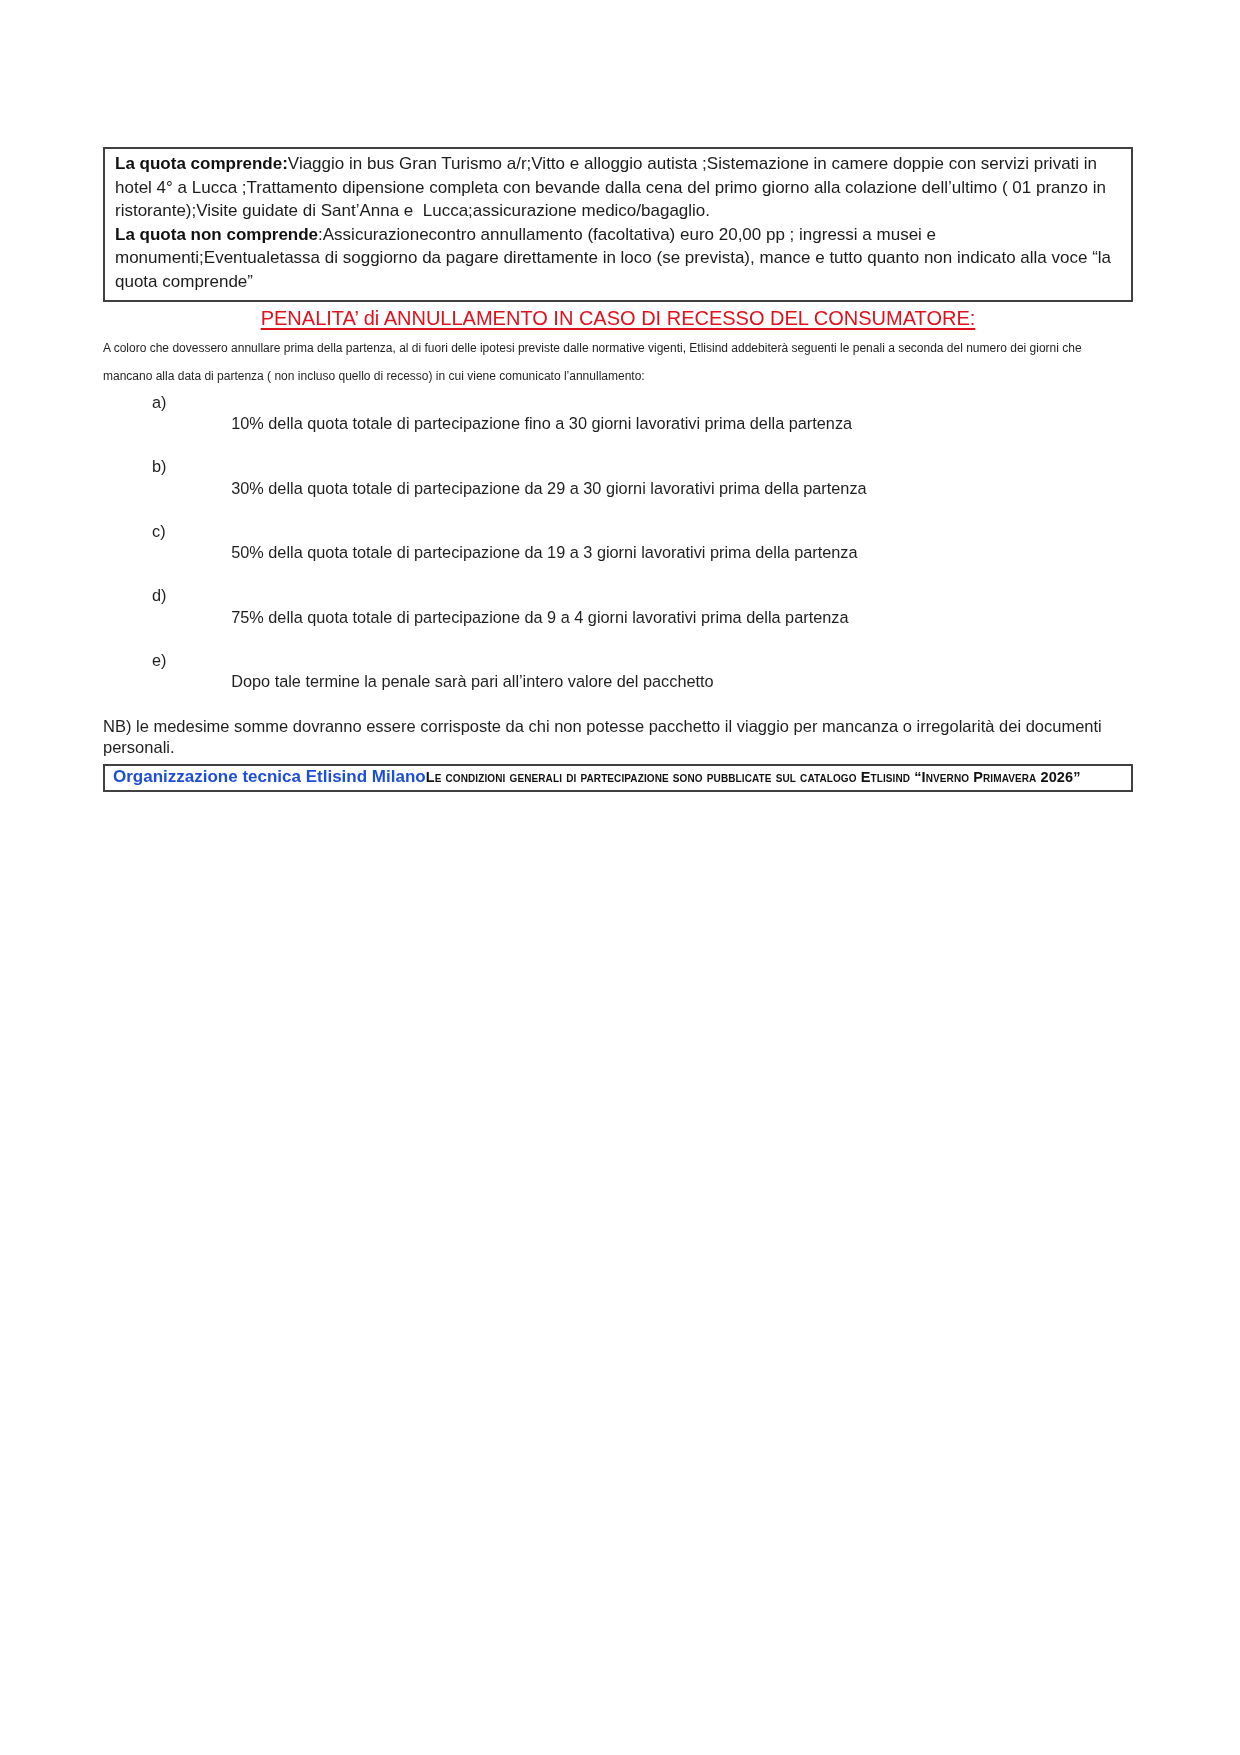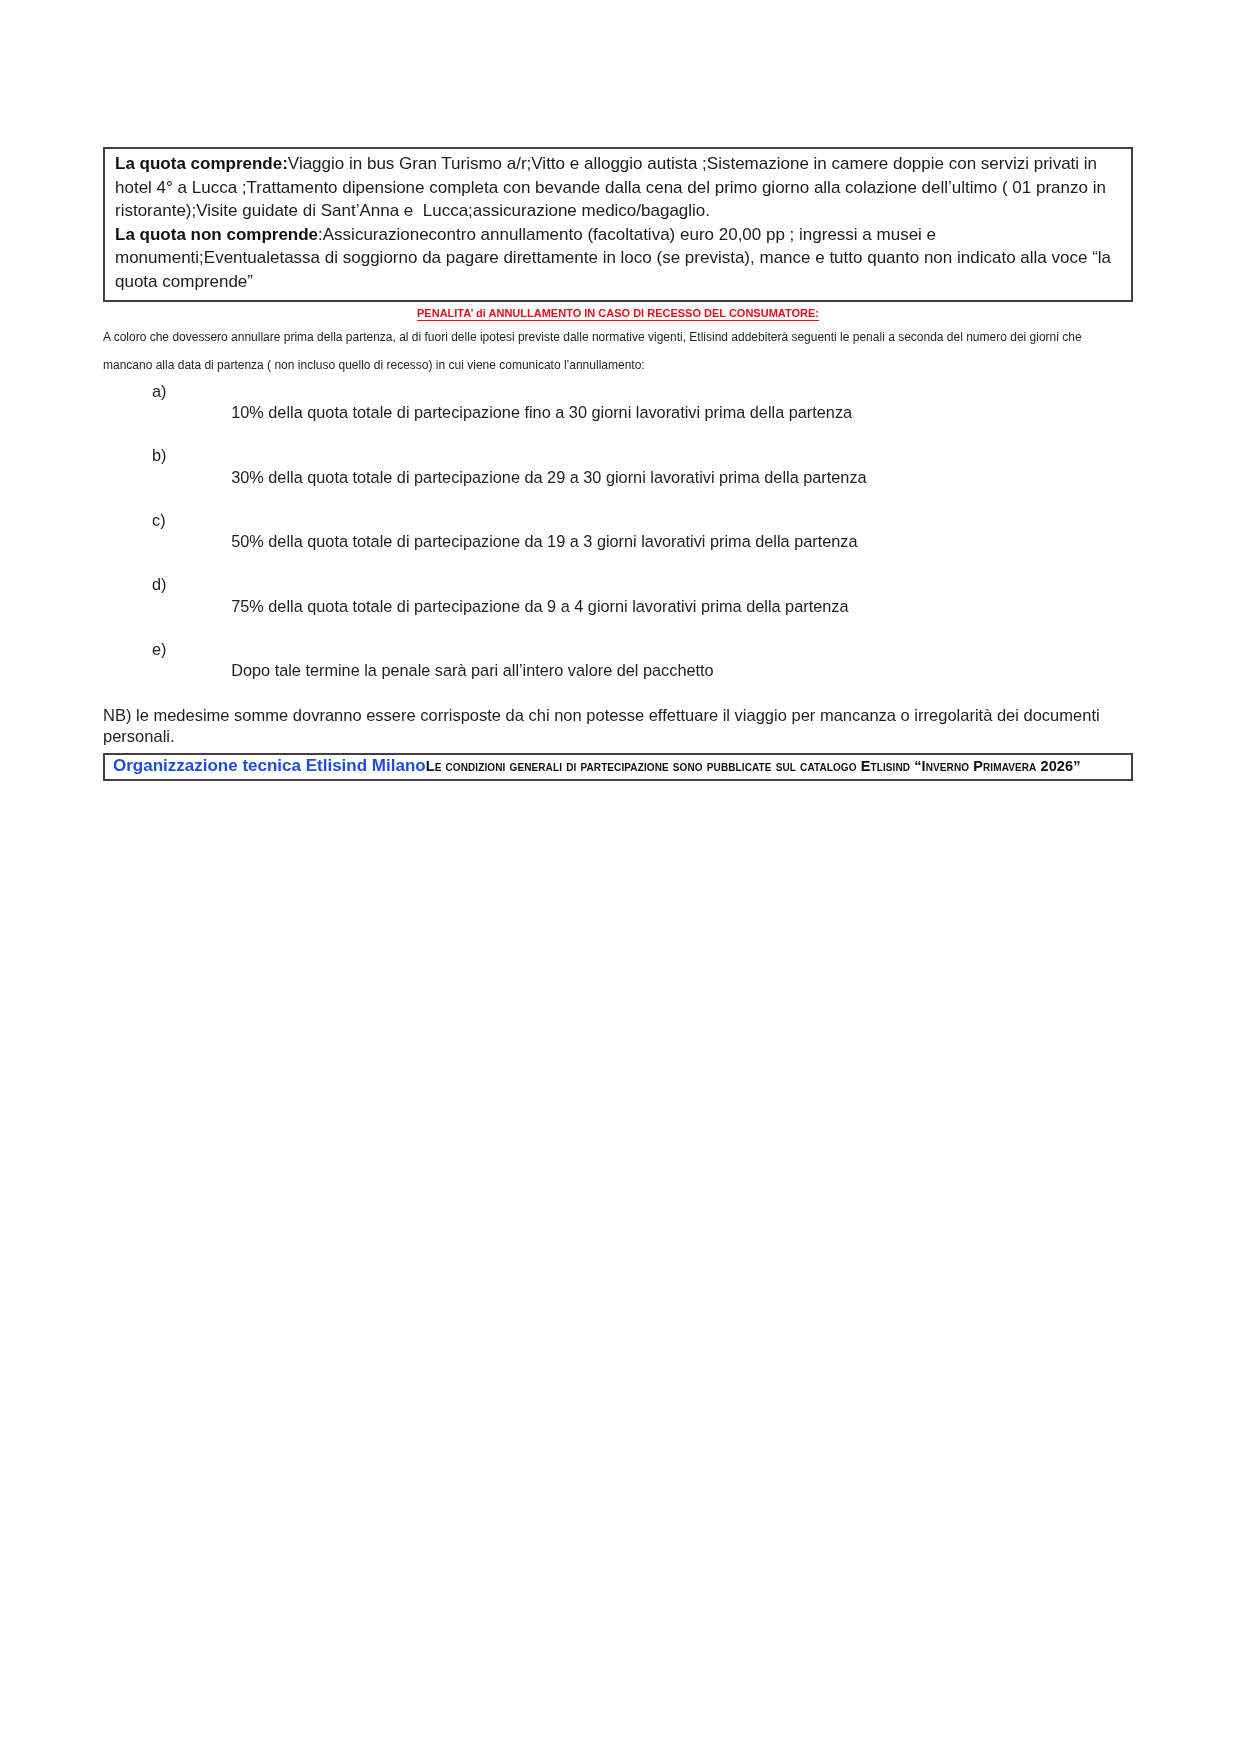--- a/index.html
+++ b/index.html
@@ -30,22 +30,22 @@
     line-height: 23.6px;
     color: #1c1c1c;
   }
   .quota-box p { white-space: pre-wrap; }
   .seg-label { font-weight: bold; color: #111; }
 
   
   .penalty-heading {
     margin-top: 5px;
     text-align: center;
-    font-size: 11px;
-    font-weight: bold;
+    font-size: 20px;
+    font-weight: normal;
     color: #e0111c;
     text-decoration: underline;
     text-underline-offset: 3px;
   }
 
   
   .penalty-intro {
     margin-top: 4px;
     font-size: 12px;
     line-height: 28px;
@@ -121,20 +121,20 @@
         <span class="penalty-marker">c)</span><span>50% della quota totale di partecipazione da 19 a 3 giorni lavorativi prima della partenza</span>
       </div>
       <div class="penalty-row">
         <span class="penalty-marker">d)</span><span>75% della quota totale di partecipazione da 9 a 4 giorni lavorativi prima della partenza</span>
       </div>
       <div class="penalty-row">
         <span class="penalty-marker">e)</span><span>Dopo tale termine la penale sarà pari all’intero valore del pacchetto</span>
       </div>
     </div>
 
-    <p class="penalty-note">NB) le medesime somme dovranno essere corrisposte da chi non potesse effettuare il viaggio per mancanza o irregolarità dei documenti personali.</p>
+    <p class="penalty-note">NB) le medesime somme dovranno essere corrisposte da chi non potesse pacchetto il viaggio per mancanza o irregolarità dei documenti personali.</p>
 
     <div class="footer-bar">
       <span class="footer-organizer">Organizzazione tecnica Etlisind Milano</span><span class="footer-notice">Le condizioni generali di partecipazione sono pubblicate sul catalogo Etlisind “Inverno Primavera 2026”</span>
     </div>
 
   </div>
 </div>
 
 </body></html>

